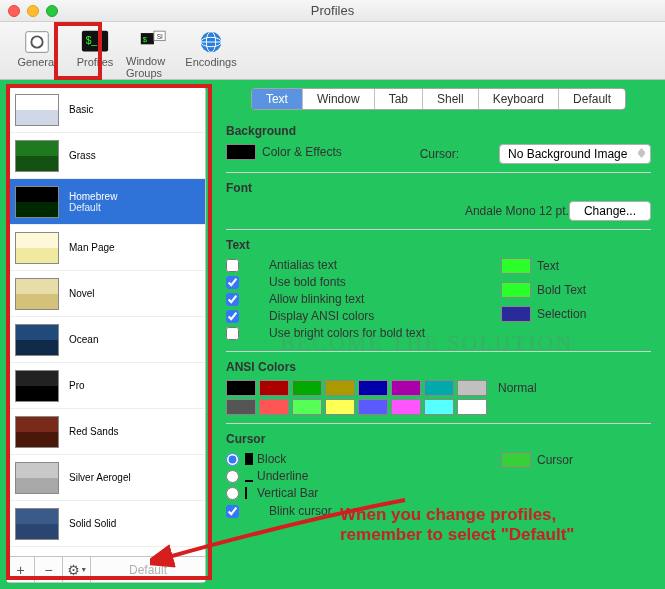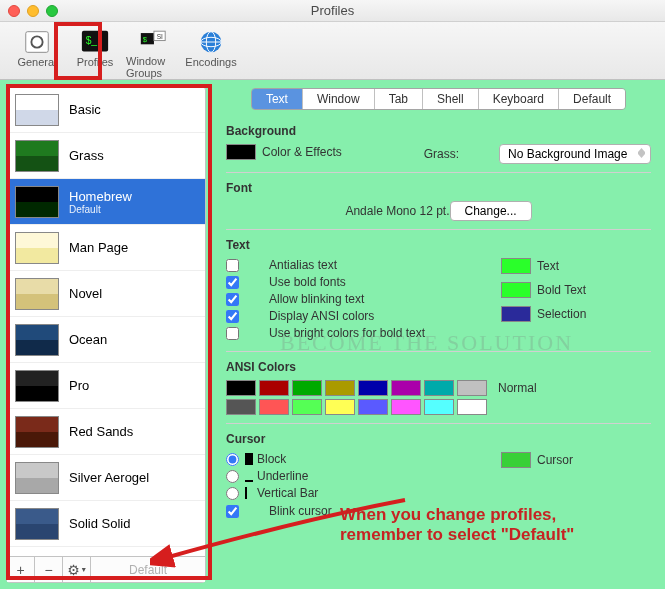--- a/index.html
+++ b/index.html
@@ -1,18 +1,18 @@
 <!DOCTYPE html>
 <html><head>
 <meta charset="utf-8">
 <style>
 * { box-sizing: border-box; margin: 0; padding: 0; font-family: -apple-system, "Helvetica Neue", Arial, sans-serif; }
 body { background: #ececec; width: 665px; height: 589px; overflow: hidden; position: relative; }
 
-.window { width: 665px; height: 589px; background: #86efac; }
+.window { width: 665px; height: 589px; background: #22c55e; }
 
 .titlebar { height: 22px; background: linear-gradient(#f6f6f6, #e8e8e8); border-bottom: 1px solid #d0d0d0; display: flex; align-items: center; padding: 0 8px; position: relative; }
 .traffic { display: flex; gap: 7px; }
 .traffic span { width: 12px; height: 12px; border-radius: 50%; display: inline-block; }
 .t-red { background: #ff5f57; border: 1px solid #e1483f; }
 .t-yellow { background: #ffbd2e; border: 1px solid #e0a023; }
 .t-green { background: #28c840; border: 1px solid #1fa532; }
 .win-title { position: absolute; left: 0; right: 0; text-align: center; font-size: 13px; color: #4a4a4a; }
 
 .toolbar { height: 58px; background: linear-gradient(#f6f6f6, #e8e8e8); border-bottom: 1px solid #c0c0c0; display: flex; padding: 4px 10px 0 10px; gap: 4px; }
@@ -21,21 +21,21 @@
 .tool-item.sel { }
 
 .body { display: flex; height: calc(100% - 80px); }
 
 .sidebar { width: 200px; background: #fff; border: 1px solid #c3c3c3; border-radius: 4px; margin: 6px; position: relative; display: flex; flex-direction: column; }
 .profile-list { flex: 1; overflow: hidden; border-top-left-radius: 4px; border-top-right-radius: 4px; }
 .profile-row { display: flex; align-items: center; height: 46px; padding: 4px 8px; border-bottom: 1px solid #eee; cursor: default; }
 .profile-row.sel { background: #2f72d8; color: #fff; }
 .profile-row .thumb { width: 44px; height: 32px; border: 1px solid #888; margin-right: 10px; background: #fff; display: flex; flex-direction: column; }
 .profile-row .thumb .bar { flex: 1; }
-.profile-row .pname { font-size: 13px; }
+.profile-row .pname { font-size: 10px; }
 .profile-row .psub { font-size: 10px; opacity: .9; }
 .sidebar-footer { display: flex; border-top: 1px solid #c3c3c3; height: 26px; }
 .sb-btn { width: 28px; display: flex; align-items: center; justify-content: center; border-right: 1px solid #c3c3c3; background: #fcfcfc; font-size: 14px; color: #555; cursor: default; }
 .sb-def { flex: 1; display: flex; align-items: center; justify-content: center; font-size: 12px; color: #b0b0b0; background: #fcfcfc; }
 
 .content { flex: 1; padding: 8px 14px; font-size: 12px; color: #333; position: relative; overflow: hidden; }
 .tabbar { display: flex; justify-content: center; margin-bottom: 14px; }
 .seg { display: flex; border: 1px solid #a5a5a5; border-radius: 4px; overflow: hidden; }
 .seg-item { padding: 3px 14px; font-size: 12px; background: #fff; border-right: 1px solid #c0c0c0; color: #333; cursor: default; }
 .seg-item:last-child { border-right: none; }
@@ -239,30 +239,30 @@
           </div>
       </div>
 
       <div class="section-hd">Background</div>
       <div class="row" style="gap:30px">
         <div class="row">
           <span class="swatch" style="background:#000"></span>
           <span class="label">Color &amp; Effects</span>
         </div>
         <div style="flex:1"></div>
-        <span class="label">Grass:</span>
+        <span class="label">Cursor:</span>
         <span class="select-wrap" style="margin-left:10px">
           <select class="mac-select"><option>No Background Image</option></select>
         </span>
       </div>
 
       <hr class="div">
 
       <div class="section-hd">Font</div>
-      <div class="row" style="justify-content:center">
+      <div class="row" style="justify-content:flex-end">
         <span class="label">Andale Mono 12 pt.</span>
         <button class="mac-button">Change...</button>
       </div>
 
       <hr class="div">
 
       <div class="section-hd">Text</div>
       <div class="two-col">
         <div class="col-left">
           <label class="chk">

